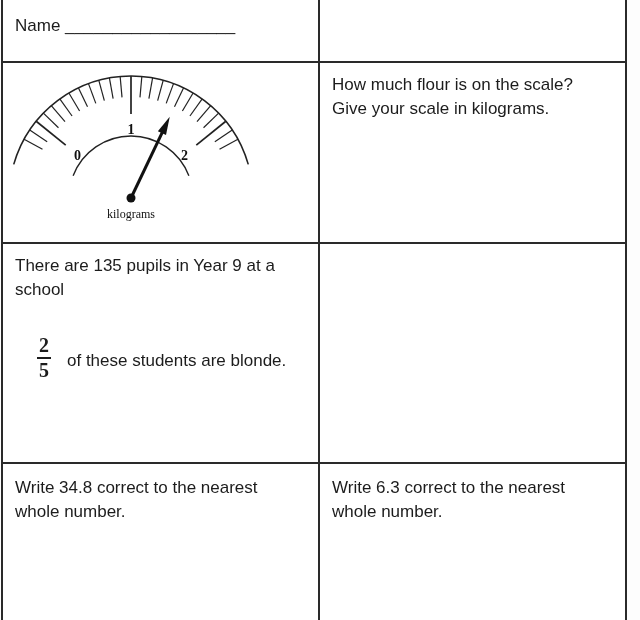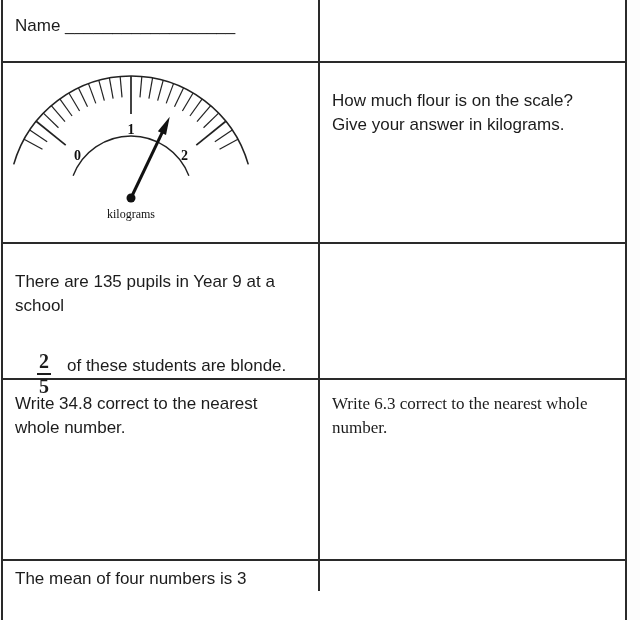--- a/index.html
+++ b/index.html
@@ -5,36 +5,36 @@
   html,body{margin:0;padding:0;background:#ffffff;}
   .page{position:relative;width:640px;height:620px;background:#fdfdfd;overflow:hidden;
         font-family:"Liberation Sans",sans-serif;color:#1c1c1c;}
   .sheet{position:absolute;left:1px;top:0;width:626px;height:620px;box-sizing:border-box;
          border-left:2px solid #2a2a2a;border-right:2px solid #2a2a2a;background:#fff;overflow:hidden;}
   .row{display:flex;border-bottom:2px solid #2a2a2a;box-sizing:border-box;}
   .row.last{border-bottom:none;}
   .cell{box-sizing:border-box;font-size:17px;line-height:24px;}
   .cell.left{width:317px;border-right:2px solid #2a2a2a;}
   .cell.right{flex:1;}
-  .pad{padding:26px 12px;}
+  .pad{padding:10px 12px;}
   .r1{height:63px;}
   .r2{height:181px;}
-  .r3{height:136px;}
+  .r3{height:220px;}
   .r4{height:181px;}
   .r5{flex:1;min-height:16px;}
   .name-cell{padding:14px 12px 0 12px;font-size:17px;}
   .blank{letter-spacing:0;}
   .gauge-cell{position:relative;padding:0;}
   .q2a{margin-top:50px;}
   .frac-row{display:flex;align-items:flex-end;margin:33px 0 0 22px;}
   .frac{display:inline-flex;flex-direction:column;align-items:center;
         font-family:"Liberation Serif",serif;font-weight:bold;font-size:20px;line-height:21px;color:#1c1c1c;}
   .frac .den{border-top:2px solid #1c1c1c;padding:1px 2px 0 2px;}
   .frac .num{padding:0 2px 1px 2px;}
-  .frac-rest{margin-left:16px;margin-bottom:19px;text-align:right;}
+  .frac-rest{margin-left:16px;margin-bottom:8px;text-align:right;}
   .clip-text{padding:6px 12px 0 12px;}
 </style>
 </head>
 <body>
 
 <div class="page">
   <div class="sheet">
 
     <div class="row r1">
       <div class="cell left name-cell">
@@ -77,21 +77,21 @@
             <text x="128" y="71" text-anchor="middle" fill="#111" font-family="&quot;Liberation Serif&quot;,serif" font-size="14" font-weight="bold">1</text>
             <text x="181.623071340531" y="96.57689301756122" text-anchor="middle" fill="#111" font-family="&quot;Liberation Serif&quot;,serif" font-size="14" font-weight="bold">2</text>
             <line x1="128" y1="135" x2="160.71884335743044" y2="66.4035183894106" stroke="#111" stroke-width="3"></line>
             <polygon points="166.74599871274657,53.76732440851255 154.85512034545826,68.19578971927777 163.0161473904913,72.08839994144651" fill="#111"></polygon>
             <circle cx="128" cy="135" r="4.5" fill="#111"></circle>
             <text x="128" y="155" text-anchor="middle" fill="#111" font-family="&quot;Liberation Serif&quot;,serif" font-size="12">kilograms</text>
           </svg>
       </div>
       <div class="cell right pad">
         <div>How much flour is on the scale?</div>
-        <div>Give your answer in kilograms.</div>
+        <div>Give your scale in kilograms.</div>
       </div>
     </div>
 
     <div class="row r3">
       <div class="cell left pad">
         <div>There are 135 pupils in Year 9 at a school</div>
         <div class="frac-row">
           <span class="frac">
             <span class="num">2</span>
             <span class="den">5</span>
@@ -99,21 +99,21 @@
           <span class="frac-rest">of these students are blonde.</span>
         </div>
       </div>
     </div>
 
     <div class="row r4">
       <div class="cell left">
         <div style="padding:12px 12px 0 12px;">Write 34.8 correct to the nearest whole number.</div>
       </div>
       <div class="cell right">
-        <div style="padding:12px 12px 0 12px;font-family:Liberation Serif, serif;">Write 6.3 correct to the nearest whole number.</div>
+        <div style="padding:12px 12px 0 12px;">Write 6.3 correct to the nearest whole number.</div>
       </div>
     </div>
 
     <div class="row r5 last">
       <div class="cell left">
         <div class="clip-text">The mean of four numbers is 3</div>
       </div>
       <div class="cell right"></div>
     </div>
 

